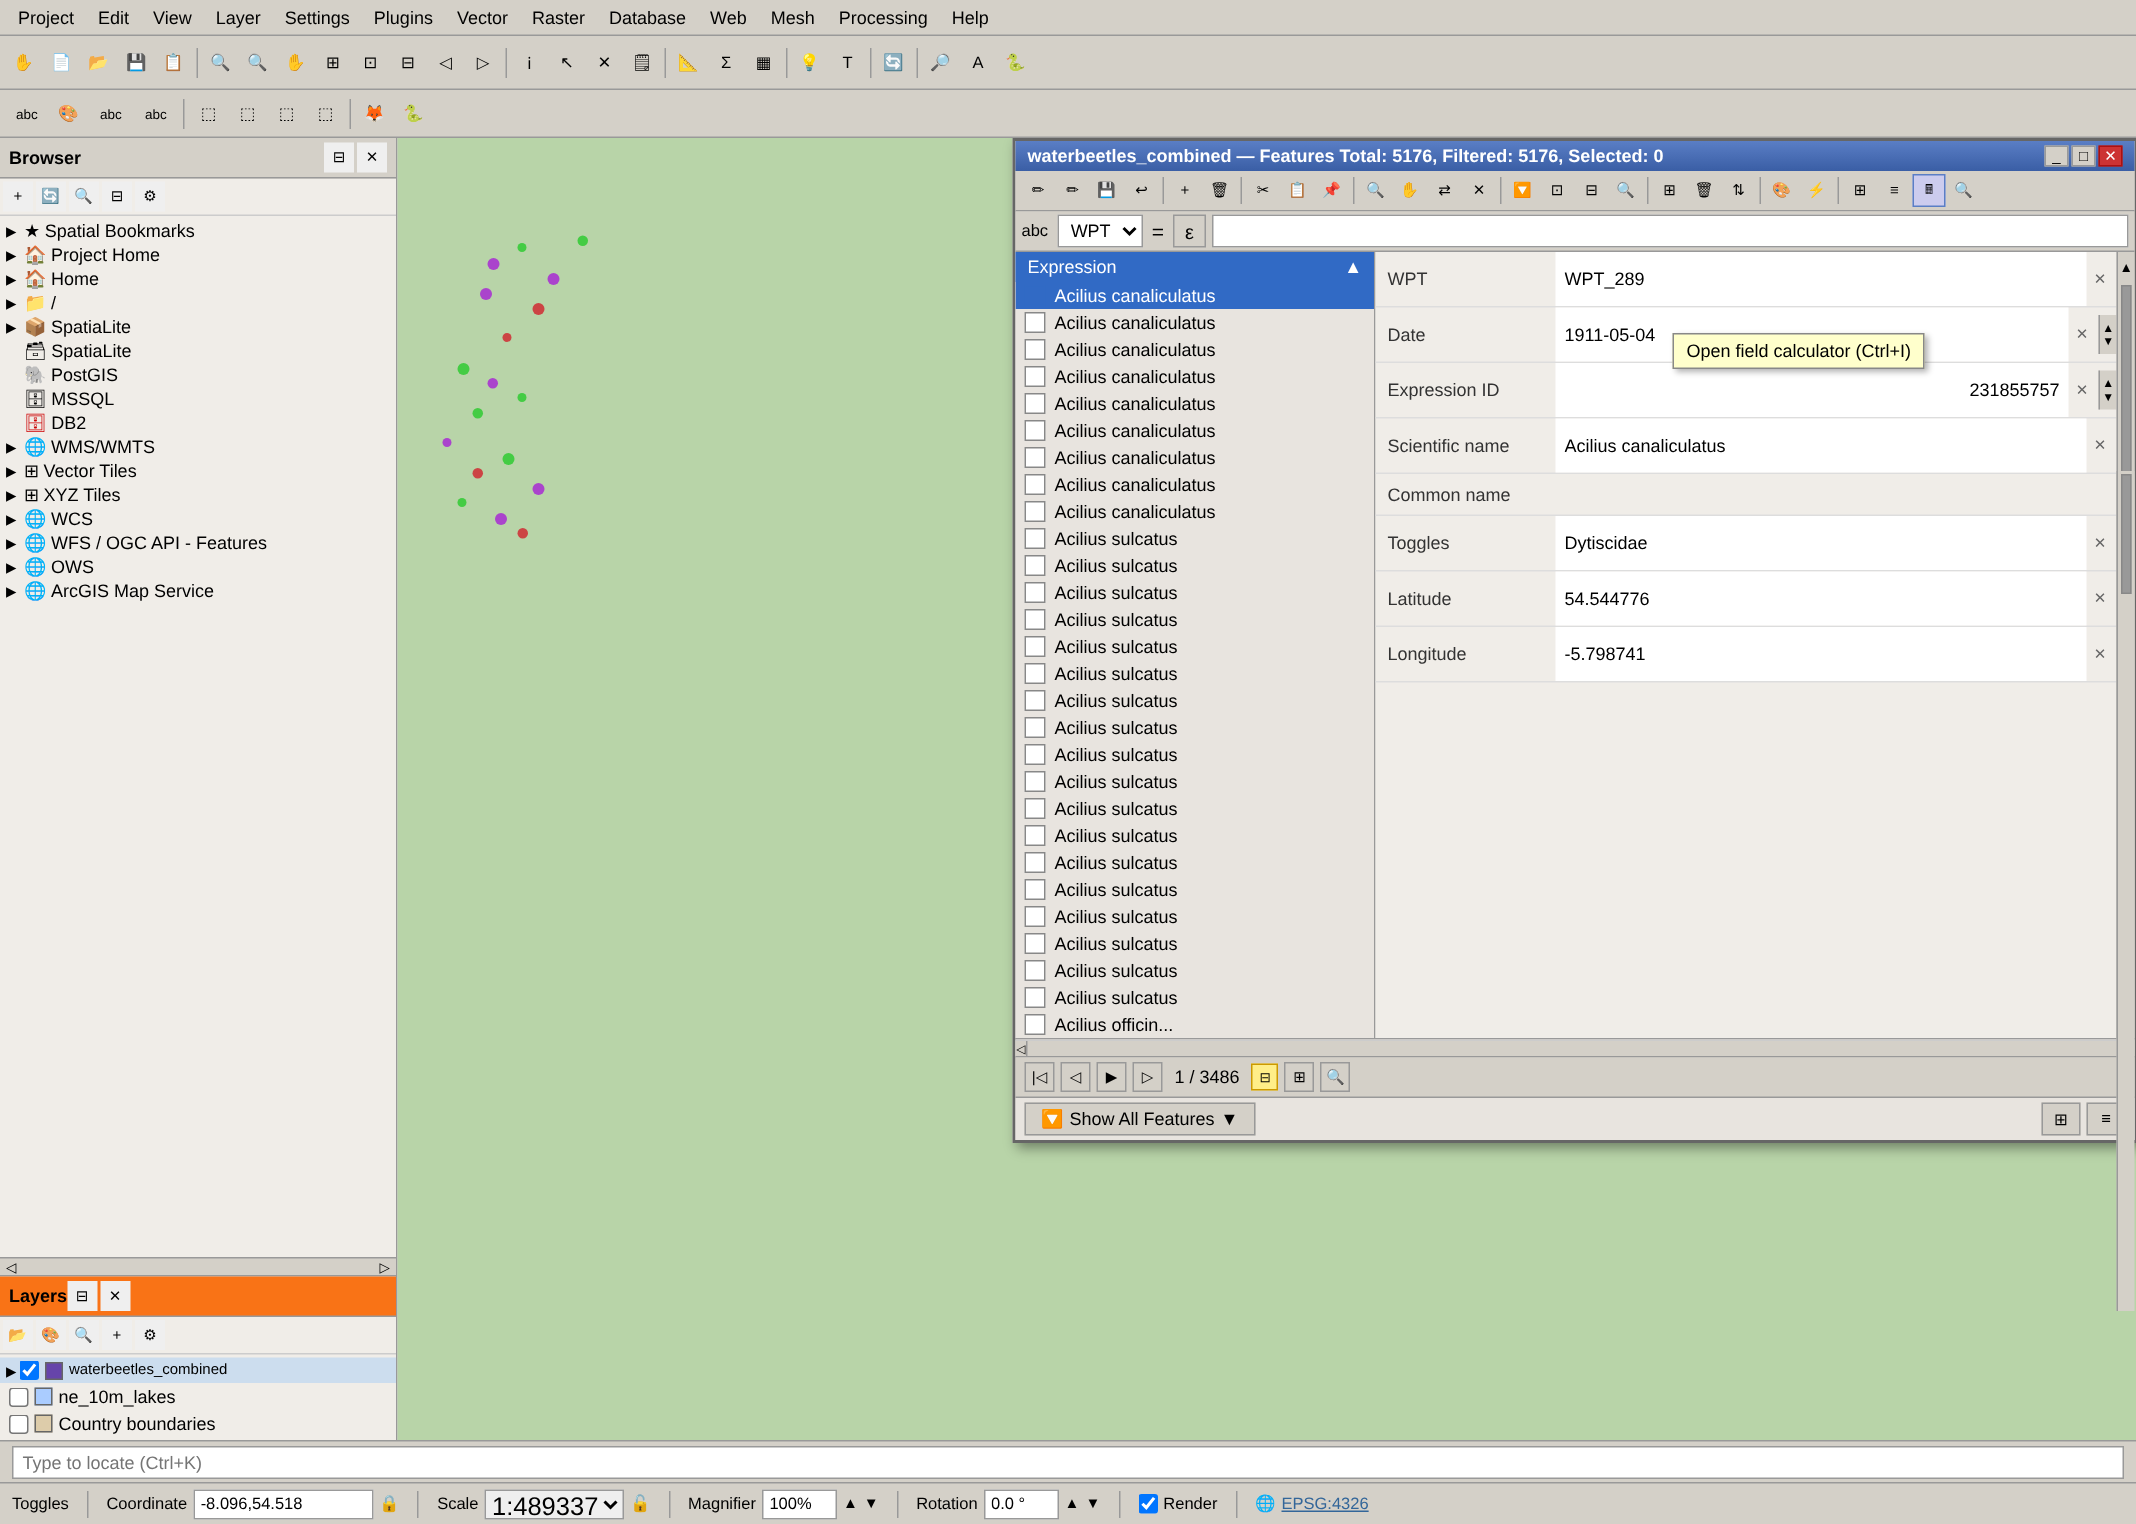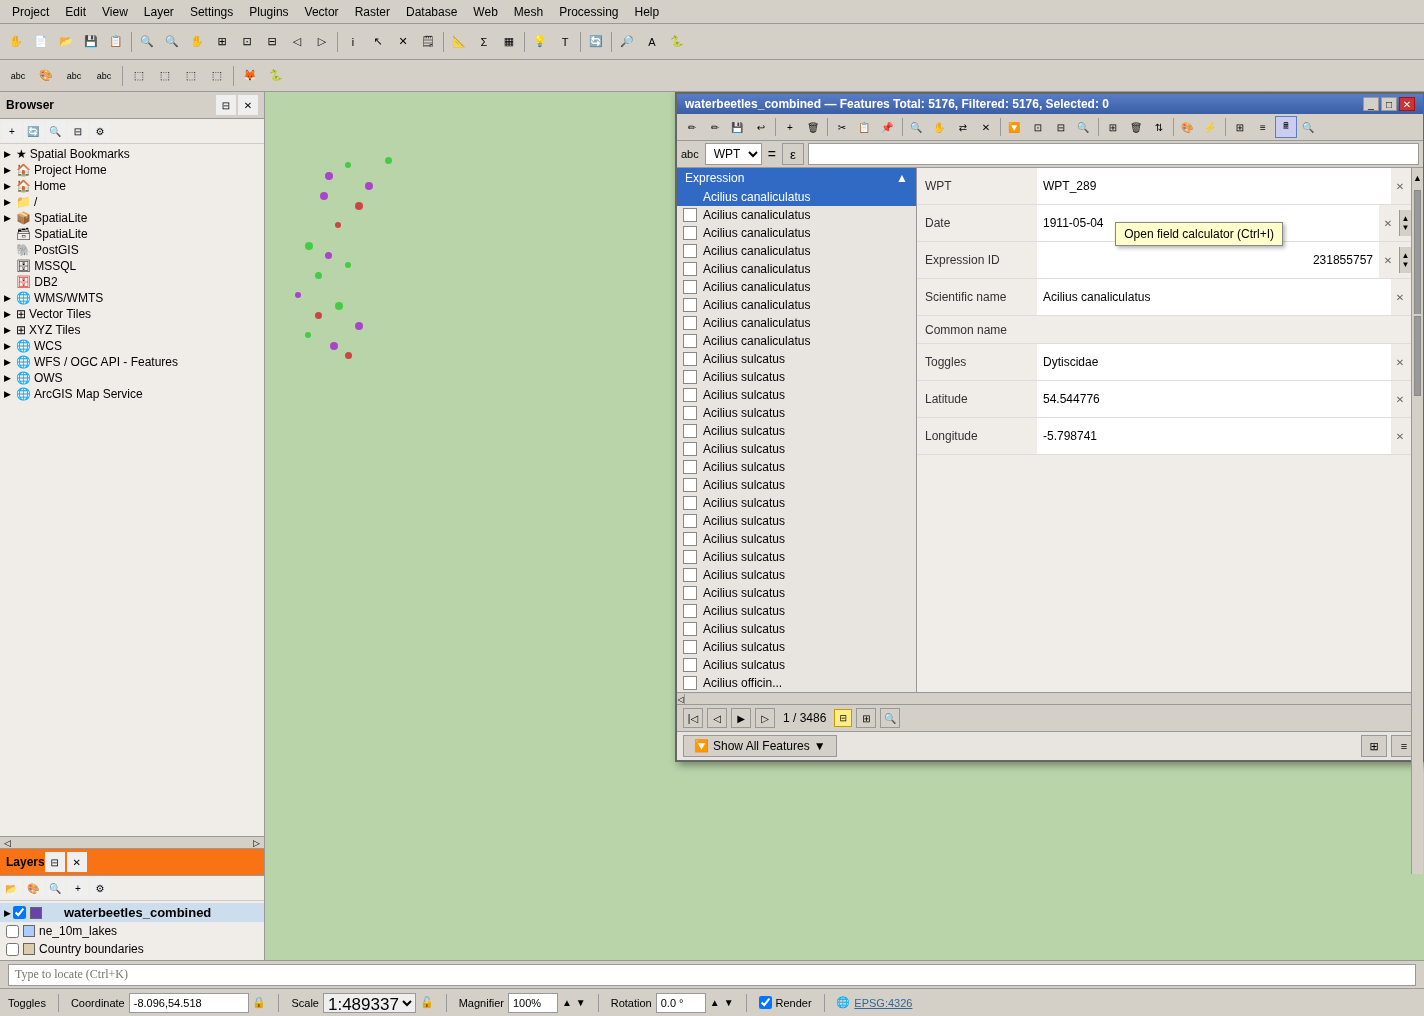--- a/index.html
+++ b/index.html
@@ -110,21 +110,21 @@
     
     .dot { position: absolute; border-radius: 50%; }
 
     
     ::-webkit-scrollbar { width: 12px; height: 12px; }
     ::-webkit-scrollbar-track { background: #d4d0c8; }
     ::-webkit-scrollbar-thumb { background: #999; border: 1px solid #888; }
 
     
     .locate-bar { height: 28px; background: #d4d0c8; border-top: 1px solid #999; display: flex; align-items: center; padding: 0 8px; }
-    .locate-input { flex: 1; height: 22px; border: 1px solid #999; background: white; padding: 0 6px; font-size: 12px; font-family: Liberation Serif, serif; }
+    .locate-input { flex: 1; height: 22px; border: 1px solid #999; background: white; padding: 0 6px; font-size: 12px; }
   </style>
 </head>
 <body>
 
 <div class="menubar">
   <span class="menubar-item">Project</span>
   <span class="menubar-item">Edit</span>
   <span class="menubar-item">View</span>
   <span class="menubar-item">Layer</span>
   <span class="menubar-item">Settings</span>
@@ -307,21 +307,21 @@
         <button class="panel-btn">🎨</button>
         <button class="panel-btn">🔍</button>
         <button class="panel-btn">+</button>
         <button class="panel-btn">⚙</button>
       </div>
       <div class="layers-list">
         <div class="layer-item" style="background:#cde;">
           <span style="font-size:9px;margin-right:2px;">▶</span>
           <input type="checkbox" class="layer-check" checked="" style="">
           <div class="layer-color" style="background:#6644aa;"></div>
-          <span style="font-weight:bold;font-size:13px;overflow:hidden;max-width:160px;white-space:nowrap;margin-left:18px;">waterbeetles_combined</span>
+          <span style="font-weight:normal;font-size:10px;overflow:hidden;max-width:160px;white-space:nowrap;">waterbeetles_combined</span>
         </div>
         <div class="layer-item">
           <span style="font-size:9px;margin-right:2px;"></span>
           <input type="checkbox" class="layer-check" style="">
           <div class="layer-color" style="background:#aaccff;"></div>
           <span>ne_10m_lakes</span>
         </div>
         <div class="layer-item">
           <span style="font-size:9px;margin-right:2px;"></span>
           <input type="checkbox" class="layer-check" style="">

